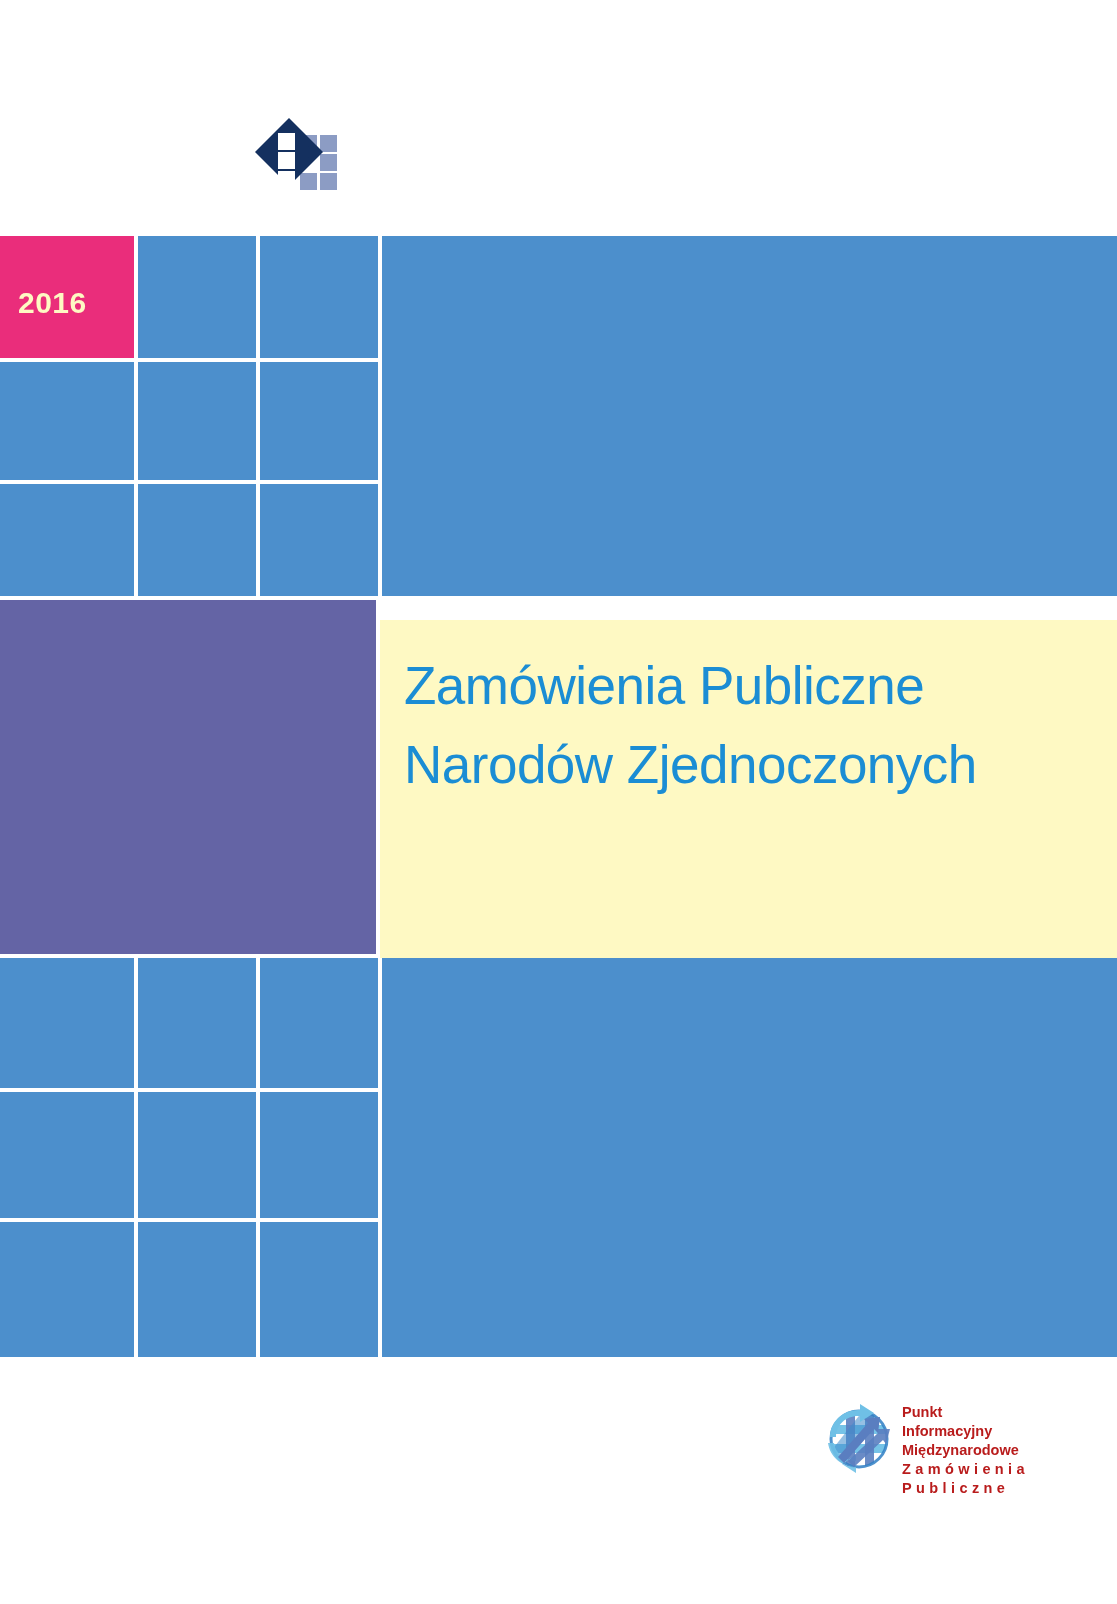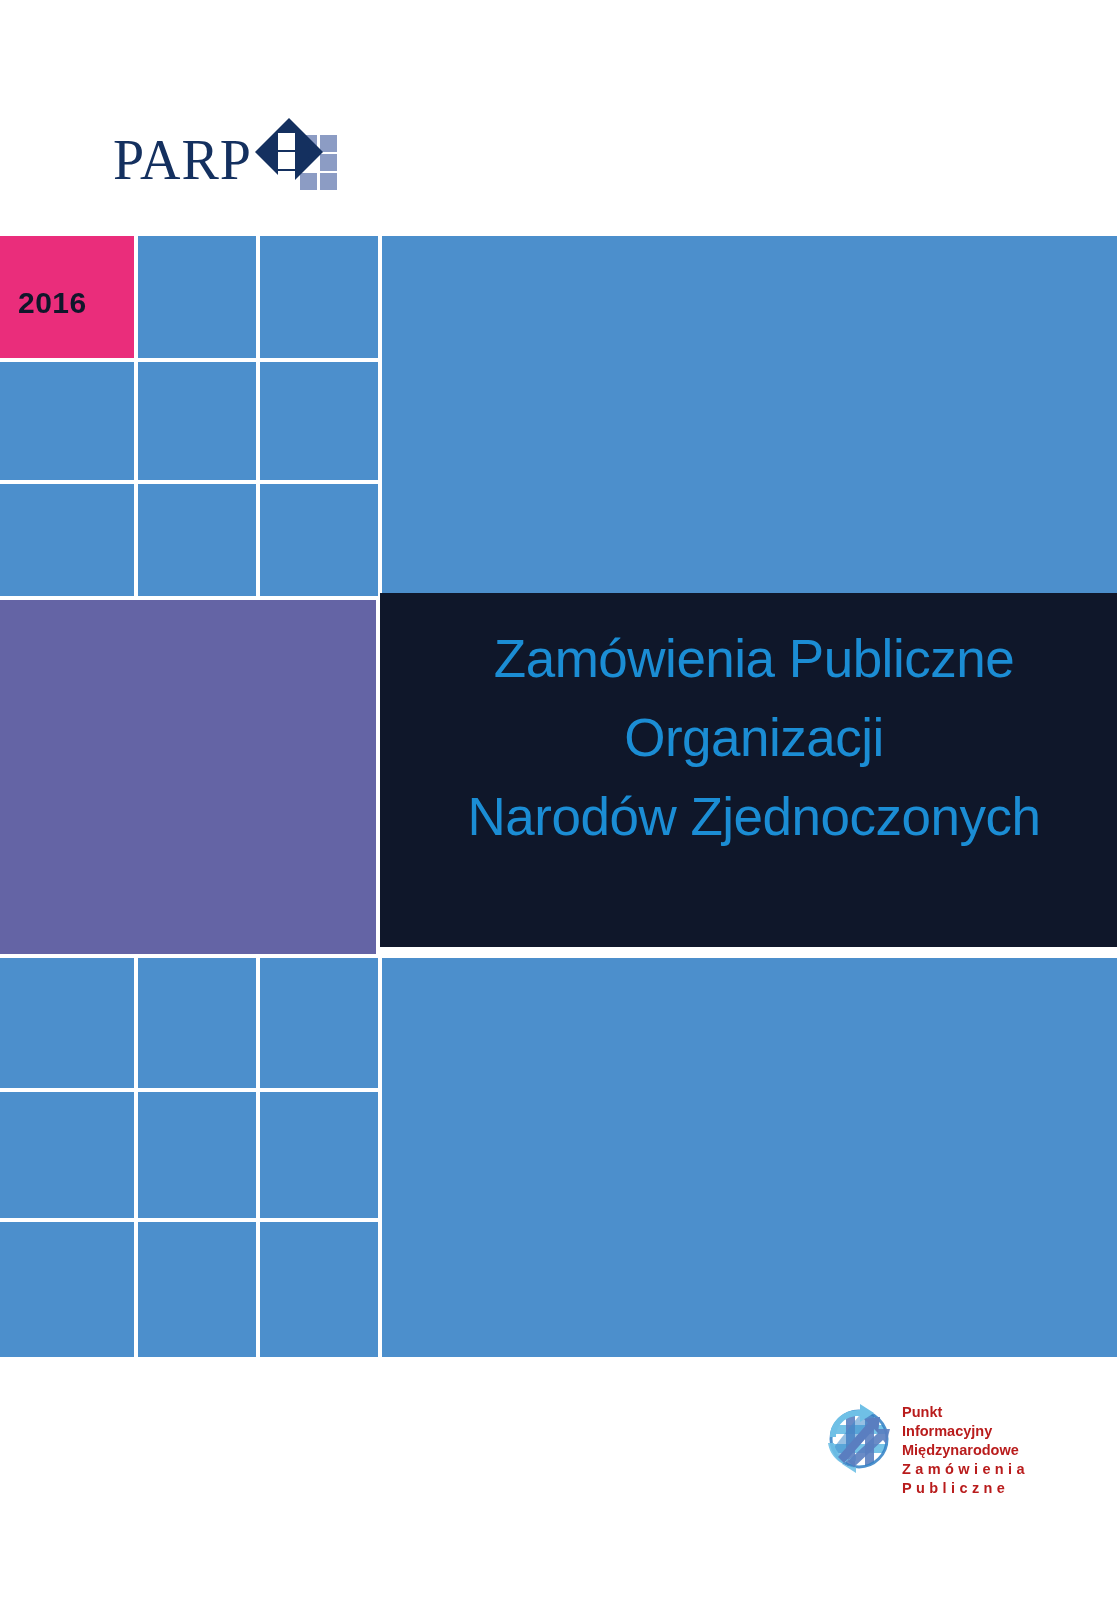--- a/index.html
+++ b/index.html
@@ -62,45 +62,44 @@
   .v1 { left:134px; }
   .v2 { left:256px; }
   .v3 { left:378px; }
 
   
   #tile-2016 {
     position:absolute;
     left:0; top:236px;
     width:134px; height:122px;
     background:#ea2d7b;
-    color:#0f172a;
+    color:#fef9c3;
     font-size:30px;
     font-weight:bold;
     letter-spacing:0.5px;
   }
   #tile-2016 span {
     position:absolute;
     left:18px; top:50px;
   }
 
   
   #purple-block {
     position:absolute;
     left:0; top:600px;
     width:376px; height:354px;
     background:#6464a5;
   }
 
   
   #title-area {
     position:absolute;
-    left:380px; top:593px;
+    left:380px; top:620px;
     width:737px; height:354px;
-    background:#0f172a;
-    text-align:center;
+    background:#fef9c3;
   }
   #title {
     position:absolute;
     left:24px; top:26px;
     width:700px;
     color:#1b8dd4;
     font-size:53px;
     line-height:79px;
     font-weight:400;
     letter-spacing:-0.5px;
@@ -129,21 +128,20 @@
     line-height:19px;
   }
   #footer-text .spaced { letter-spacing:4.4px; }
 </style>
 </head>
 <body>
 
 <div id="page">
 
   <div id="parp-logo">
-    <div id="parp-wordmark">PARP</div>
 
     <div id="parp-mark">
       <svg viewBox="0 0 86 86" width="86" height="86" aria-hidden="true">
 
         <rect x="47" y="19" width="17" height="17" fill="#8c9cc4"></rect>
         <rect x="67" y="19" width="17" height="17" fill="#8c9cc4"></rect>
         <rect x="67" y="38" width="17" height="17" fill="#8c9cc4"></rect>
         <rect x="47" y="57" width="17" height="17" fill="#8c9cc4"></rect>
         <rect x="67" y="57" width="17" height="17" fill="#8c9cc4"></rect>
 
@@ -169,21 +167,20 @@
 
   <div id="tile-2016">
     <span>2016</span>
   </div>
 
   <div id="purple-block"></div>
 
   <div id="title-area">
     <div id="title">
       <span class="line">Zamówienia Publiczne</span>
-      <span class="line">Organizacji</span>
       <span class="line">Narodów Zjednoczonych</span>
     </div>
   </div>
 
   <div class="band" id="band-bottom">
     <div class="gridline-v v1" style="top:0; height:399px;"></div>
     <div class="gridline-v v2" style="top:0; height:399px;"></div>
     <div class="gridline-v v3" style="top:0; height:399px;"></div>
     <div class="gridline-h" style="left:0; top:130px; width:378px;"></div>
     <div class="gridline-h" style="left:0; top:260px; width:378px;"></div>

